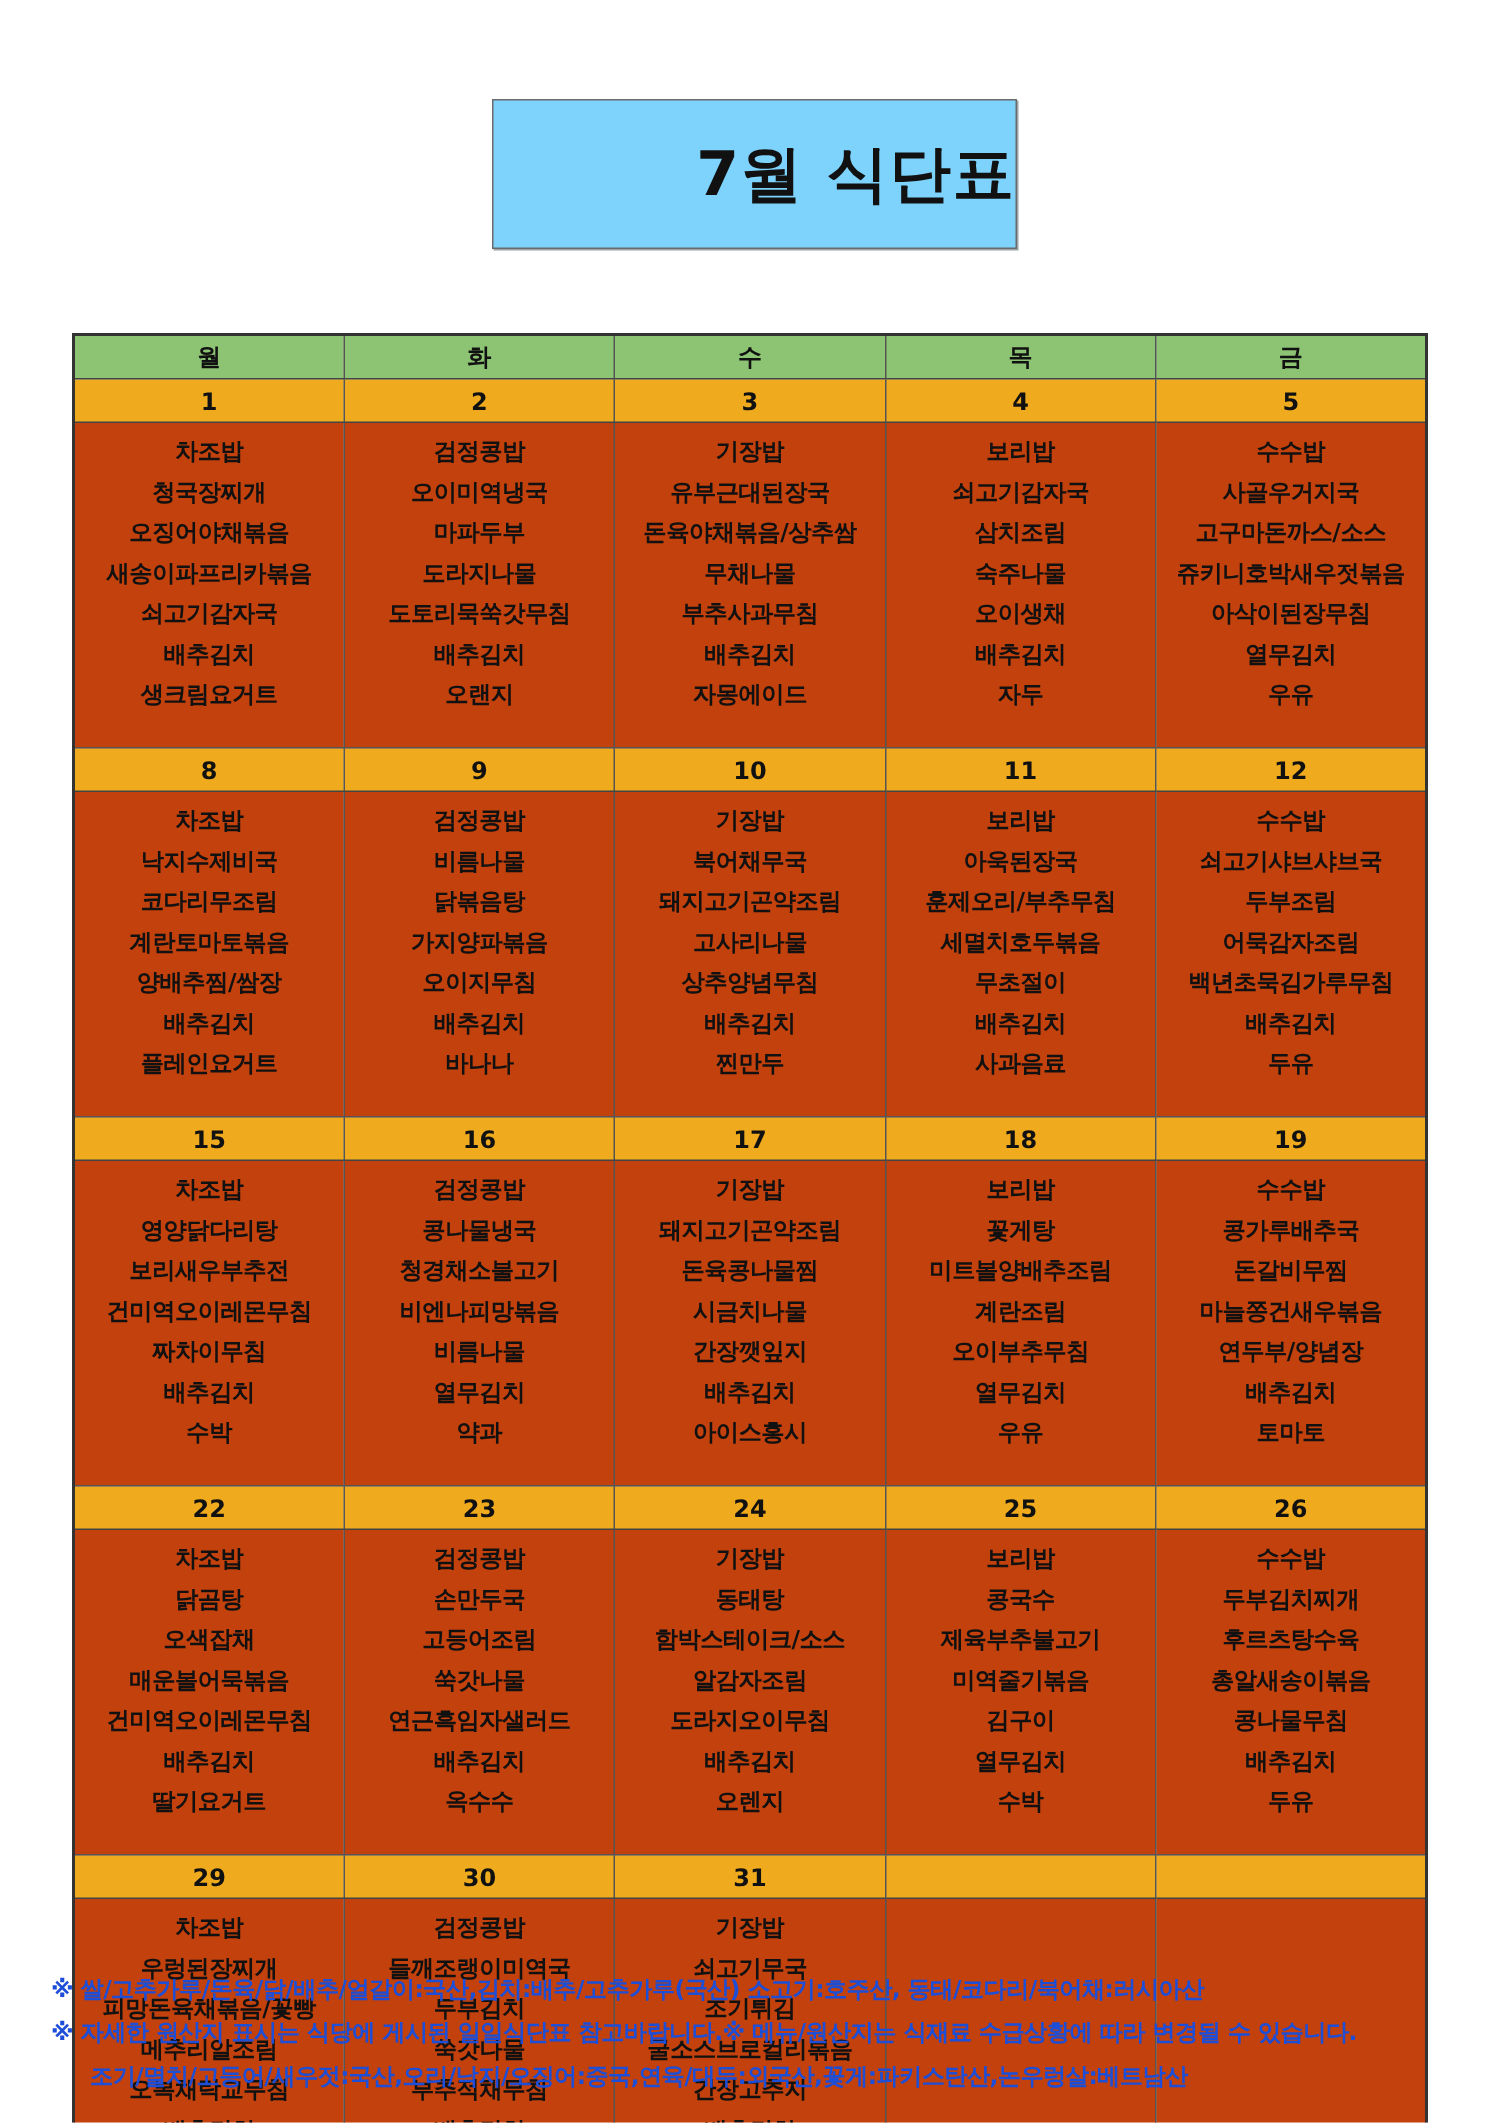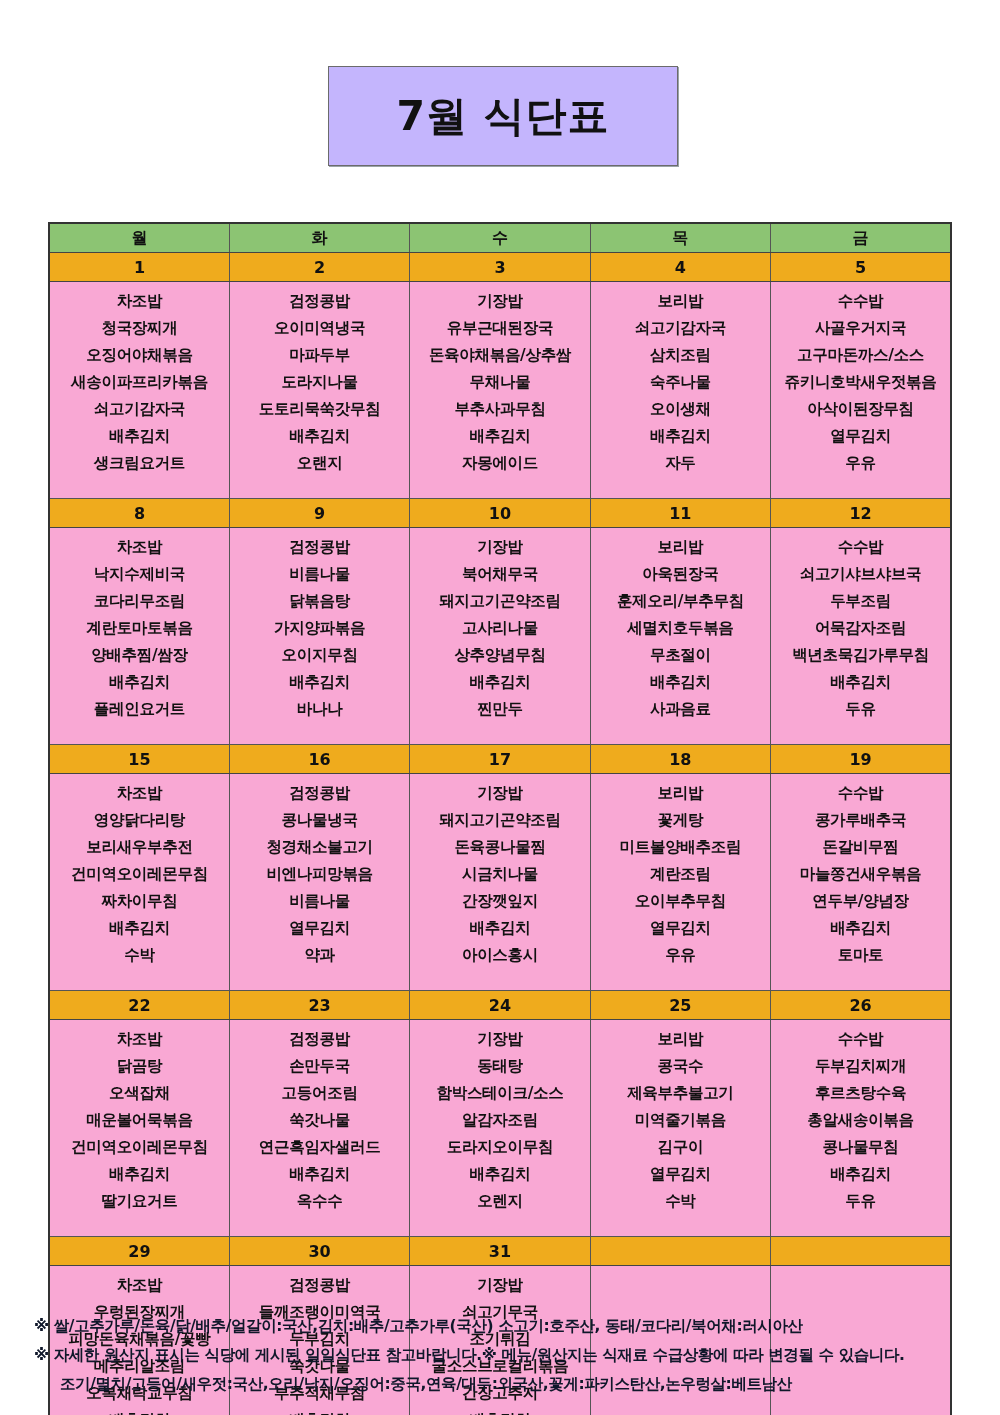--- a/index.html
+++ b/index.html
@@ -27,26 +27,26 @@
   .title-wrap {
     position: absolute;
     left: 328px;
     top: 66px;
     width: 350px;
     height: 100px;
   }
   .title-box {
     width: 100%;
     height: 100%;
-    background: #c4b5fd;
+    background: #7dd3fc;
     border: 1px solid #6b6b6b;
     box-shadow: 1px 1px 0 #9aa3a8;
     display: flex;
     align-items: center;
-    justify-content: center;
+    justify-content: flex-end;
     box-sizing: border-box;
   }
   .title-text {
     font-size: 41px;
     font-weight: bold;
     letter-spacing: 1px;
     color: #111111;
     white-space: nowrap;
   }
 
@@ -80,21 +80,21 @@
   tr.date-row td {
     background: #efab1d;
     height: 28px;
     font-size: 16px;
     font-weight: bold;
     vertical-align: middle;
     border-top: 1.5px solid #444;
     border-bottom: 1.5px solid #444;
   }
   tr.meal-row td {
-    background: #f9a8d4;
+    background: #c2410c;
     height: 202px;
     padding: 6px 2px 8px 2px;
   }
   .dish-list {
     display: flex;
     flex-direction: column;
     align-items: center;
     justify-content: flex-start;
     gap: 0px;
   }
@@ -111,21 +111,21 @@
   .notes {
     position: absolute;
     left: 34px;
     top: 1312px;
     width: 940px;
   }
   .note-line {
     font-size: 15.5px;
     font-weight: bold;
     line-height: 29px;
-    color: #0f172a;
+    color: #1d4ed8;
     white-space: nowrap;
     letter-spacing: -0.4px;
   }
   .note-line.indented {
     padding-left: 26px;
   }
 </style>
 </head>
 <body>
 

